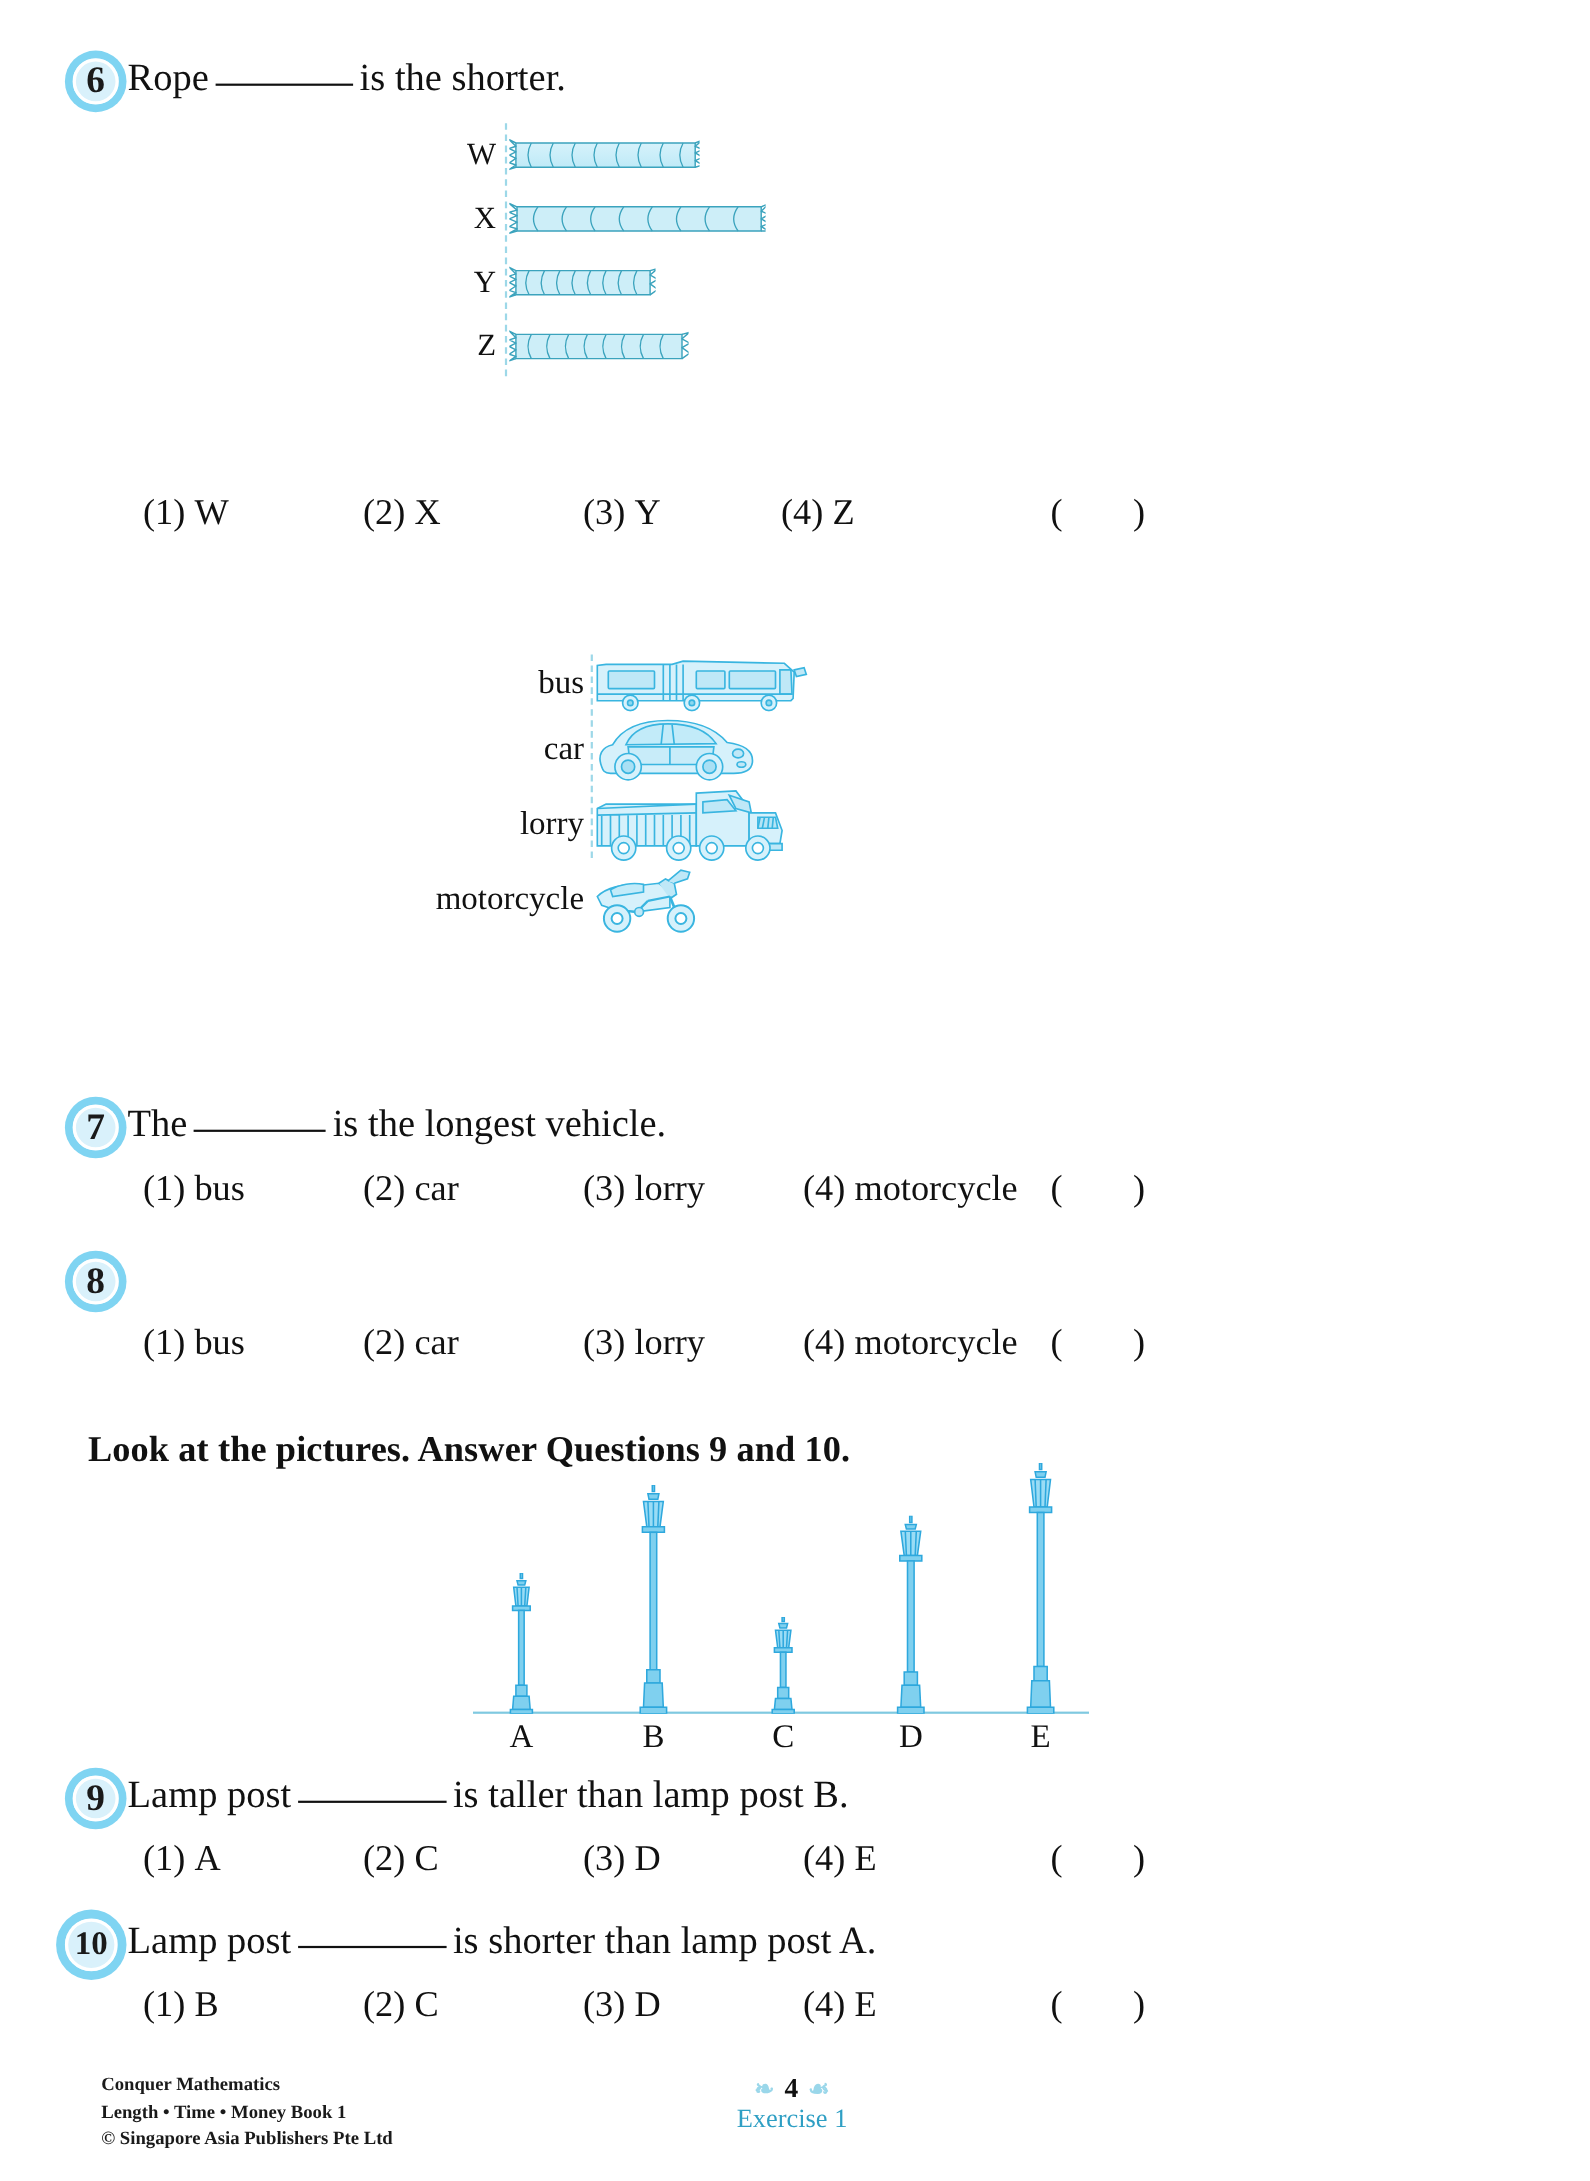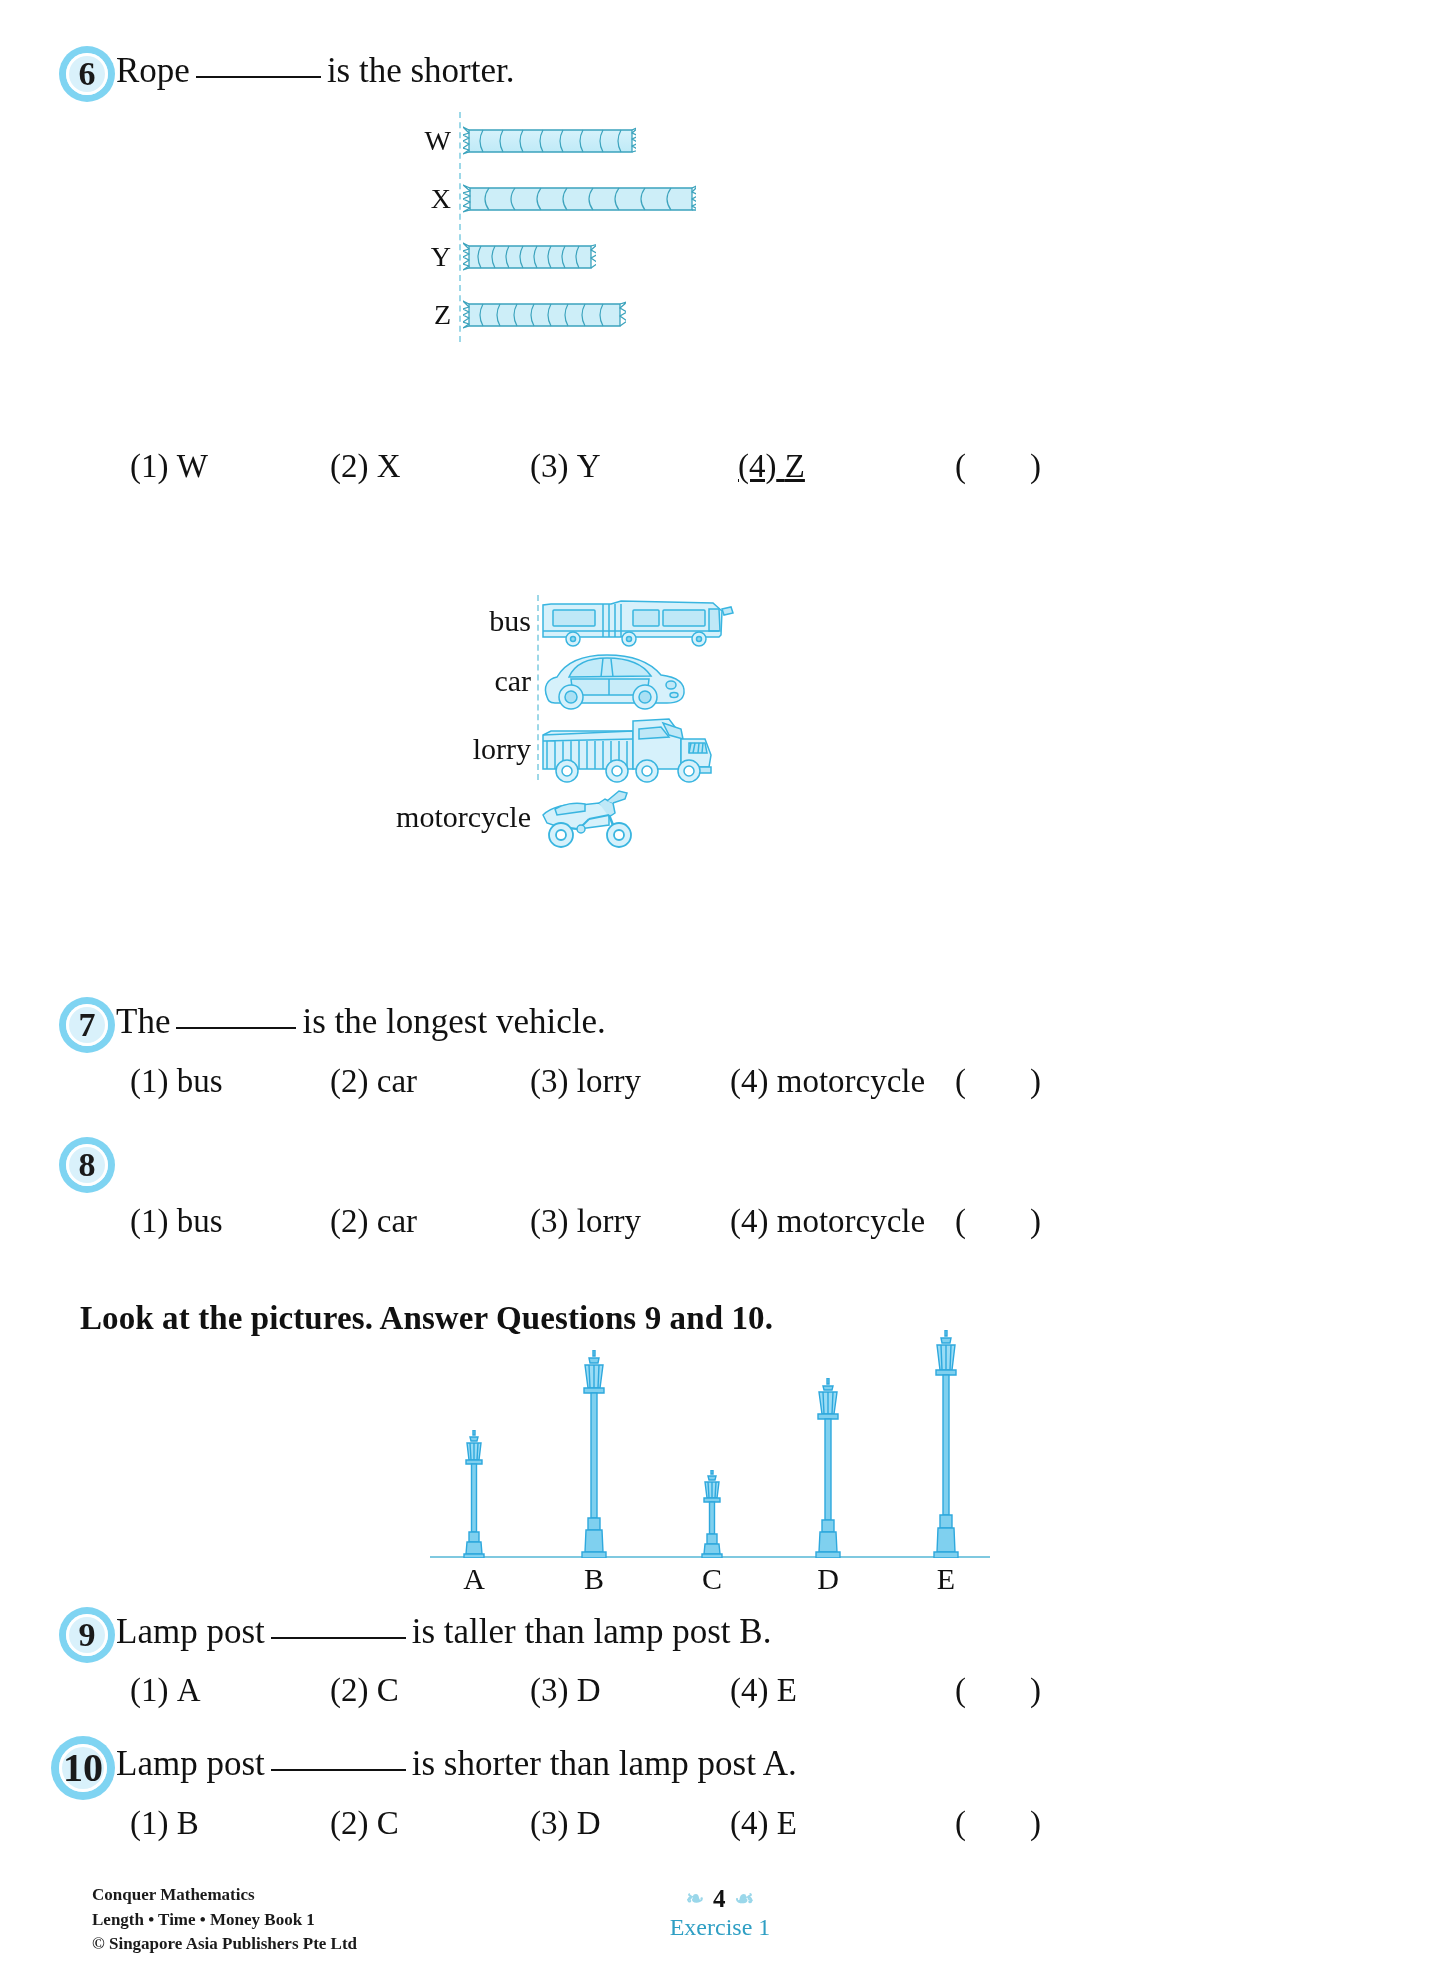--- a/index.html
+++ b/index.html
@@ -30,21 +30,21 @@
     background:#7fd4f2;
     z-index:-2;
   }
   .qbadge::after{
     content:"";position:absolute;left:8px;top:8px;width:42px;height:42px;
     border-radius:50%;
     background:#d9f1fb;
     box-shadow:0 0 0 3px #ffffff inset;
     z-index:-1;
   }
-  .qbadge.wide{width:66px;flex:0 0 66px;font-size:40px;text-align:center;}
+  .qbadge.wide{width:66px;flex:0 0 66px;font-size:30px;text-align:center;}
   .qbadge.wide::before{width:64px;height:64px;left:1px;top:-2px;}
   .qbadge.wide::after{width:48px;height:48px;left:9px;top:6px;}
 
   .qtext{
     font-size:35px;line-height:1.25;
     white-space:nowrap;
     padding-top:4px;
   }
   .blank{
     display:inline-block;
@@ -221,21 +221,21 @@
             <path d="M140,4 Q134,15 140,26"></path>
         </g>
       </svg>
     </div>
   </div>
 
   <div class="opts" style="left:130px; top:448px; width:960px;">
     <span class="opt" style="left:0px;"><span>(1)</span>&nbsp;<span>W</span></span>
     <span class="opt" style="left:200px;"><span>(2)</span>&nbsp;<span>X</span></span>
     <span class="opt" style="left:400px;"><span>(3)</span>&nbsp;<span>Y</span></span>
-    <span class="opt" style="left:608px;text-decoration:underline;"><span>(4)</span>&nbsp;<span>Z</span></span>
+    <span class="opt" style="left:580px;"><span>(4)</span>&nbsp;<span>Z</span></span>
     <span class="opt" style="left:825px;">(</span>
     <span class="opt" style="left:900px;">)</span>
   </div>
 
 
   <div class="vehbox" style="left:537px; top:595px; width:320px; height:185px;">
     <div class="vehbaseline"></div>
 
     <div class="vehrow" style="left:4px; top:0px; width:196px; height:52px;">
       <span class="vehlabel">bus</span>

